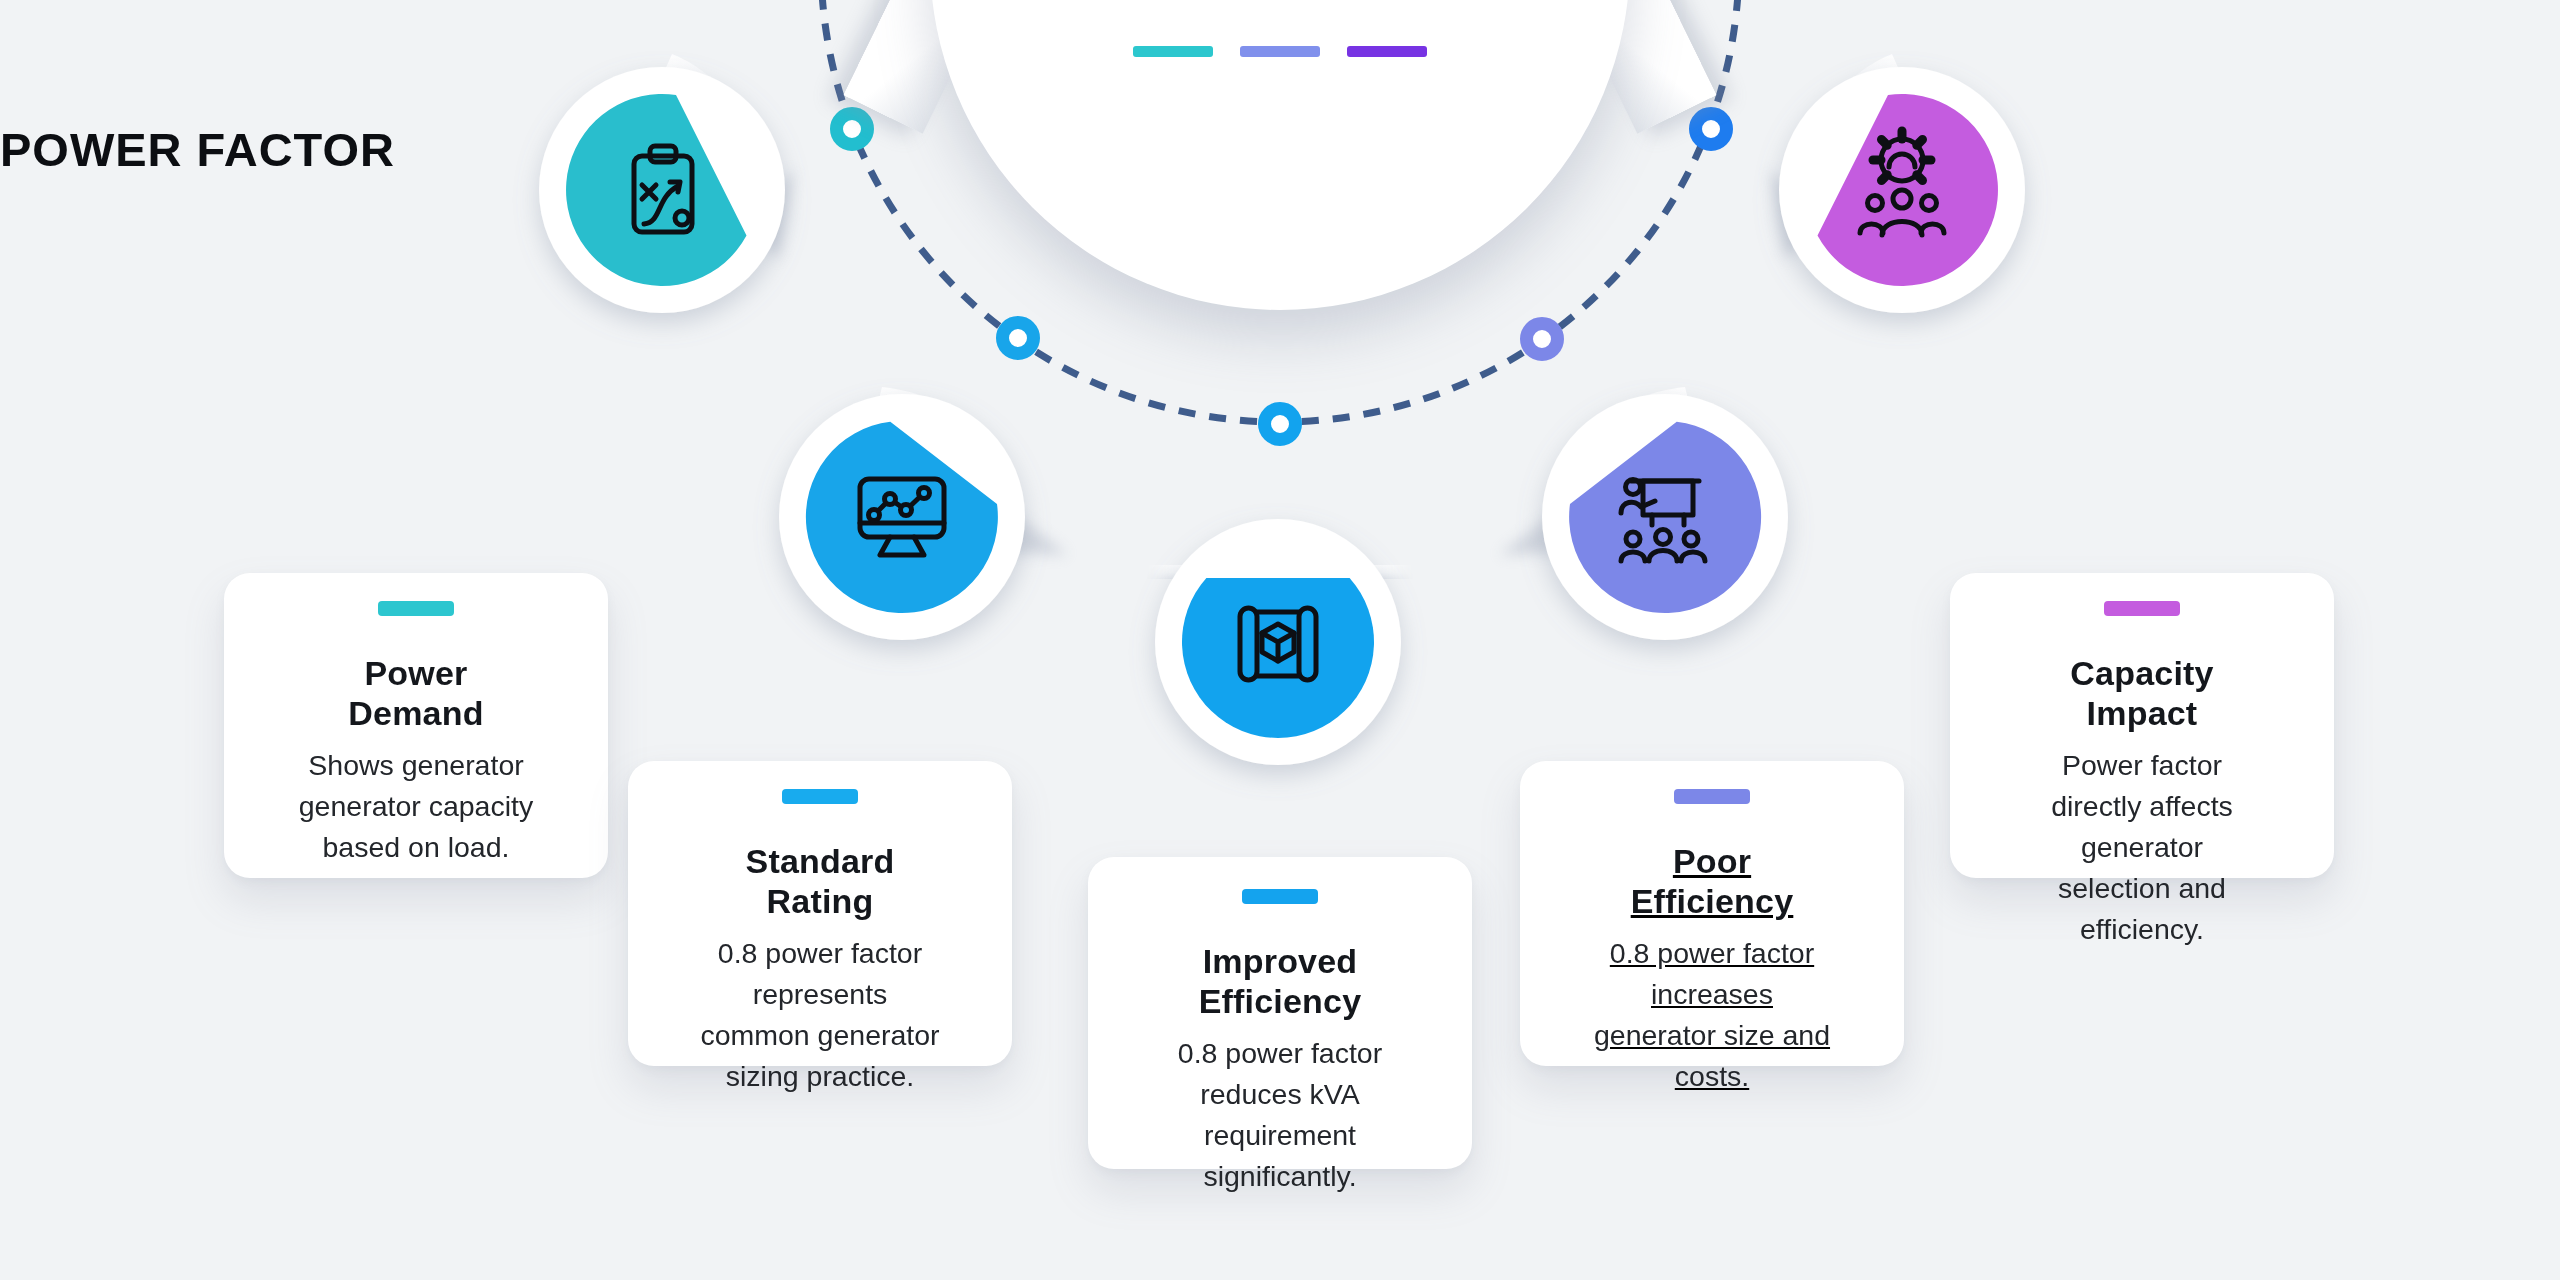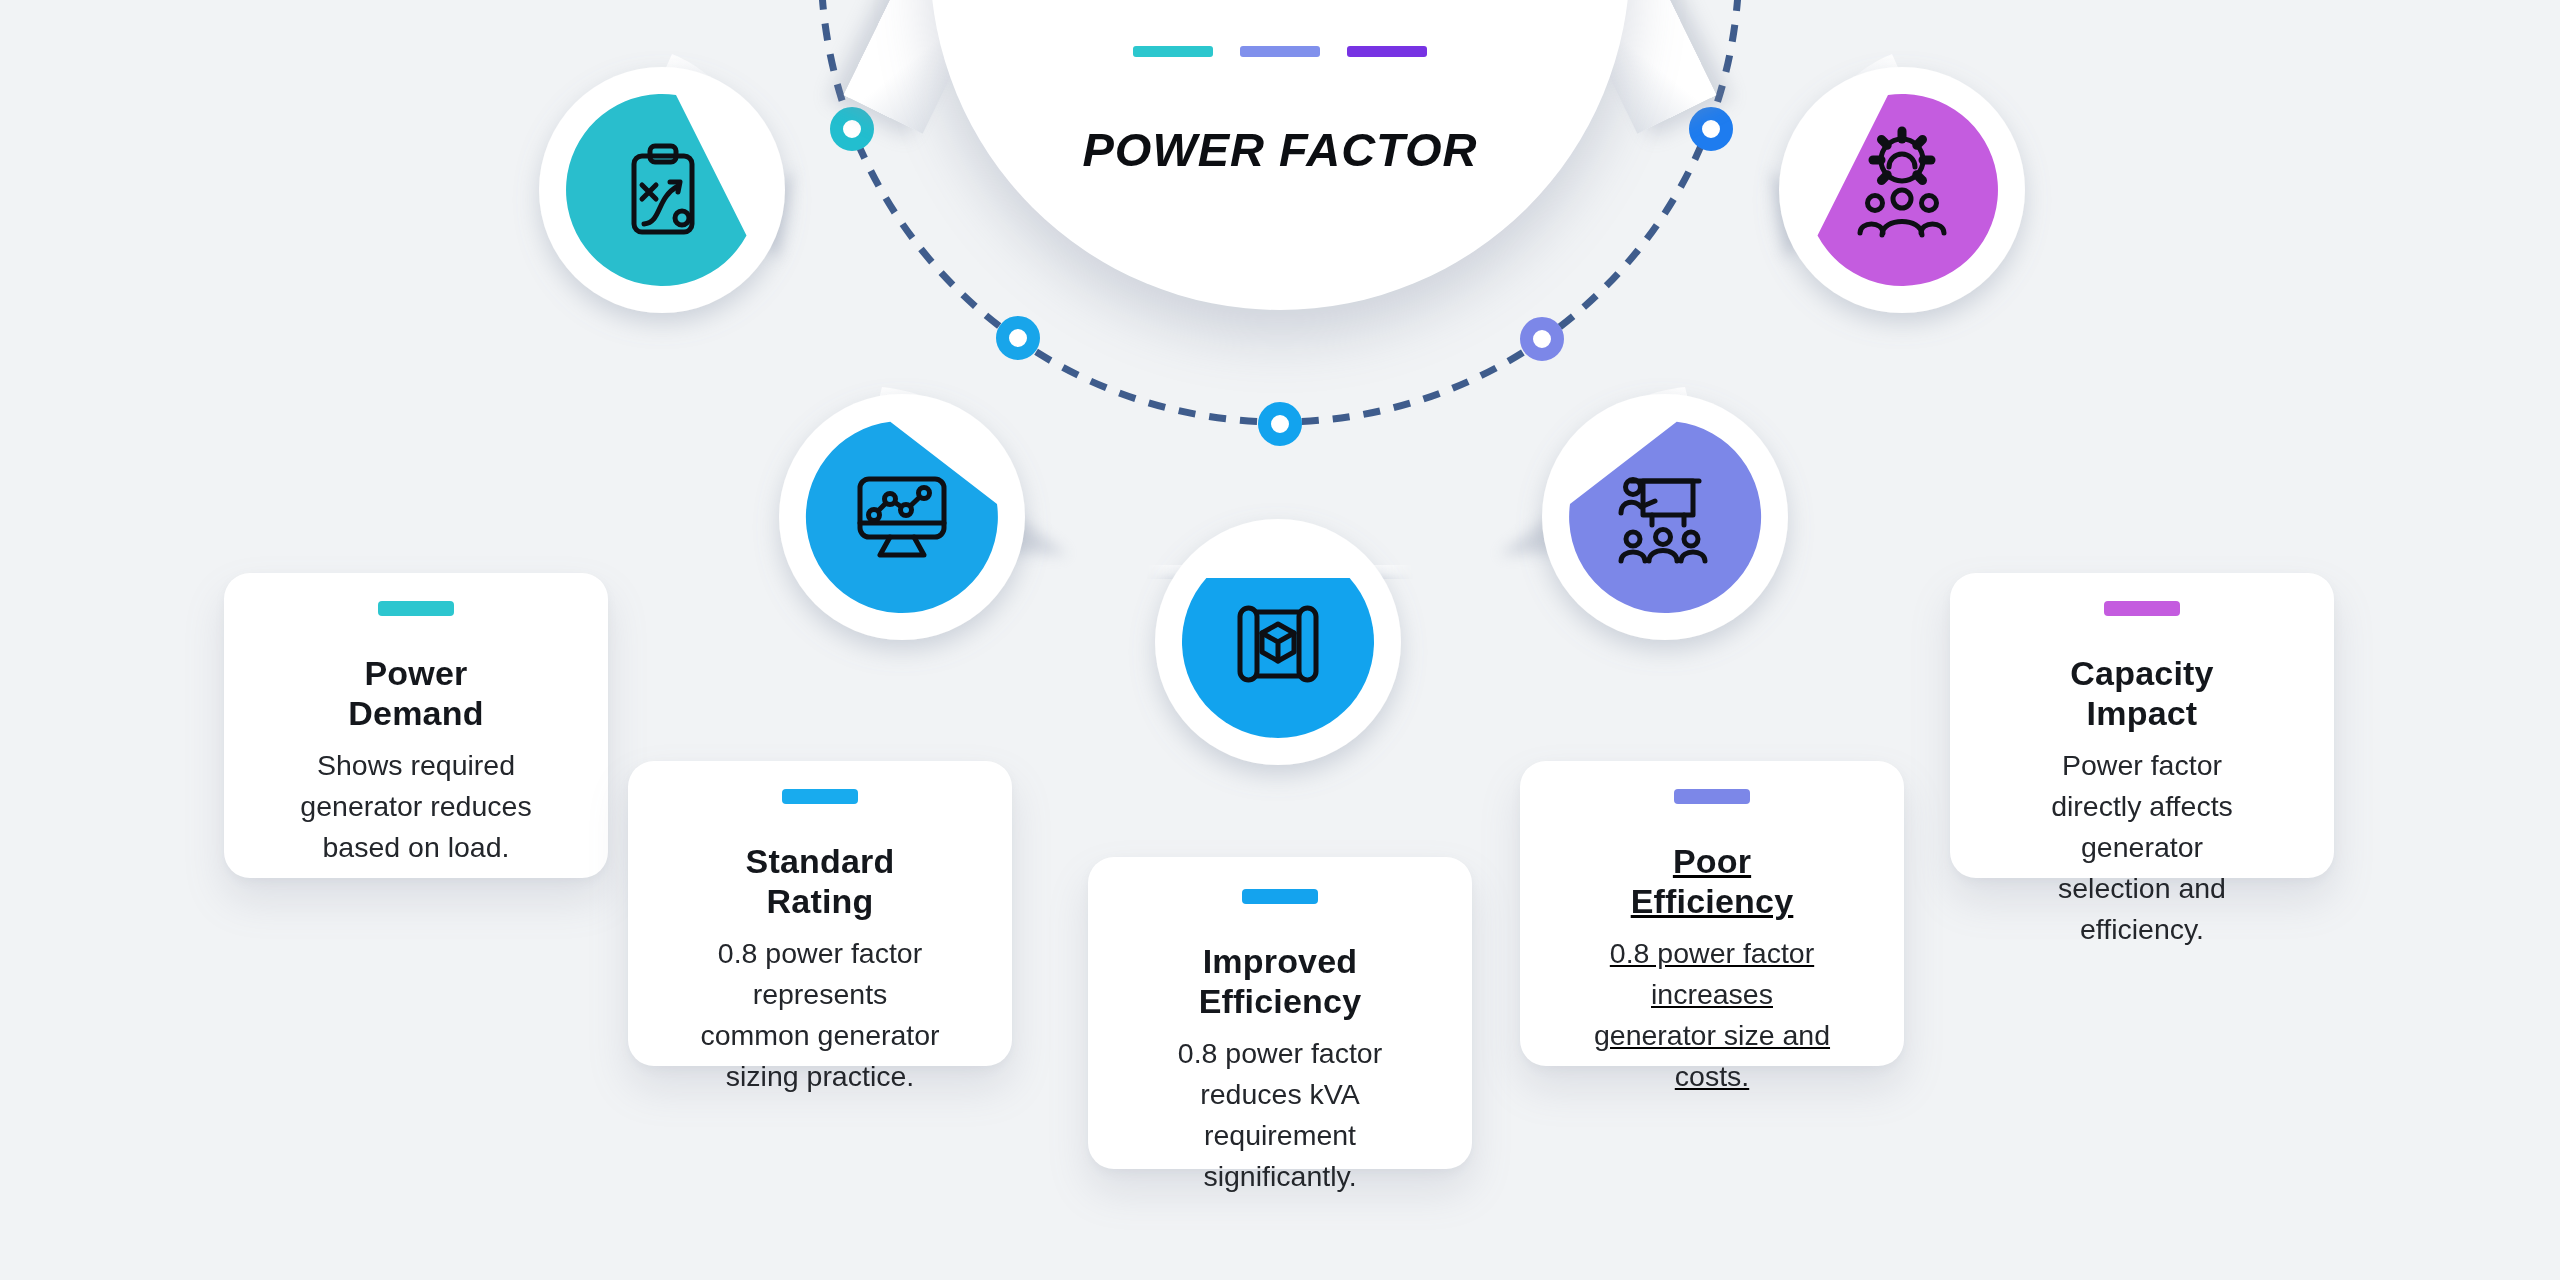--- a/index.html
+++ b/index.html
@@ -18,21 +18,21 @@
     box-shadow:12px 10px 18px rgba(140,150,170,.30);}
   .hero-circle{
     position:absolute;left:930px;top:-390px;width:700px;height:700px;z-index:3;
     border-radius:50%;background:#ffffff;
     box-shadow:0 26px 55px rgba(125,135,160,.30);
   }
   .title-dashes{position:absolute;left:1133px;top:46px;z-index:4;display:flex;gap:27px;}
   .title-dashes span{display:block;width:80px;height:11px;border-radius:3px;}
   .main-title{
     position:absolute;left:0;right:0;top:122px;z-index:4;margin:0;
-    text-align:center;font-size:47px;font-weight:bold;letter-spacing:1px;color:#0c0e12;font-style:italic;
+    font-size:47px;font-weight:bold;letter-spacing:1px;color:#0c0e12;
   }
   .node{position:absolute;z-index:2;width:18px;height:18px;border-radius:50%;
     background:#ffffff;border:13px solid #999;}
   .fold-band{
     position:absolute;left:1146px;top:565px;width:268px;height:14px;z-index:4;
     background:linear-gradient(180deg,#ffffff 0%,#f4f6f8 55%,#dde1e8 100%);
     box-shadow:0 5px 9px rgba(110,120,140,.45);
     -webkit-mask-image:linear-gradient(90deg,transparent,#000 16%,#000 84%,transparent);
     mask-image:linear-gradient(90deg,transparent,#000 16%,#000 84%,transparent);
   }
@@ -191,21 +191,21 @@
       <circle cx="197" cy="183" r="7.5"></circle>
       <path d="M128 213 C128 201 151 201 151 213"></path>
       <path d="M150 215 C150 197 190 197 190 215"></path>
       <path d="M189 213 C189 201 212 201 212 213"></path>
     </g>
   </svg>
 
   <section class="card" id="card-1">
     <span class="card-dash" style="background: rgb(44, 198, 207);"></span>
     <h2>Power Demand</h2>
-    <p>Shows required generator reduces based on load.</p>
+    <p>Shows generator generator capacity based on load.</p>
   </section>
 
   <section class="card" id="card-2">
     <span class="card-dash" style="background: rgb(24, 171, 238);"></span>
     <h2>Standard Rating</h2>
     <p>0.8 power factor represents common generator sizing practice.</p>
   </section>
 
   <section class="card" id="card-3">
     <span class="card-dash" style="background: rgb(20, 163, 238);"></span>

